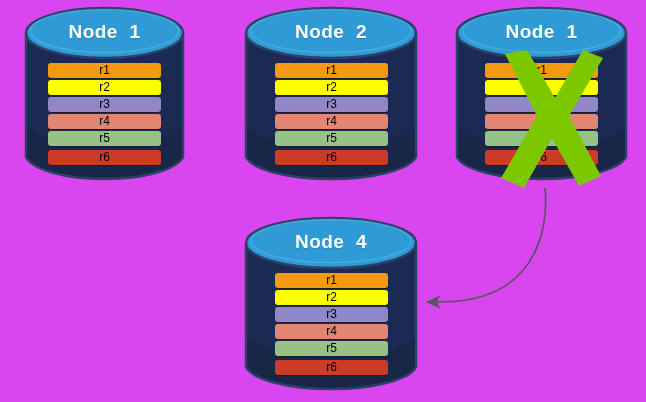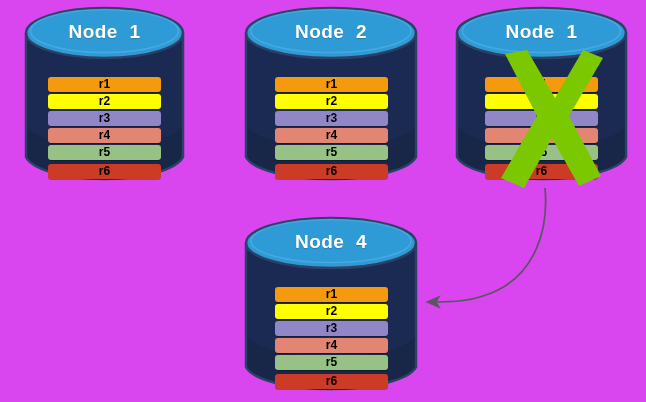--- a/index.html
+++ b/index.html
@@ -44,26 +44,25 @@
     position: absolute;
     left: 0;
     top: 0;
     width: 100%;
   }
   .row {
     position: absolute;
     height: 15px;
     border-radius: 3px;
     color: #000000;
-    font-weight: bold;
+    font-weight: normal;
     font-size: 12px;
     line-height: 15px;
     text-align: center;
     box-shadow: 0 1px 0 rgba(0,0,0,0.25);
-    margin-top: 14px;
   }
 
   
   .x-overlay {
     position: absolute;
     pointer-events: none;
   }
 
   
   .arrow-layer {

